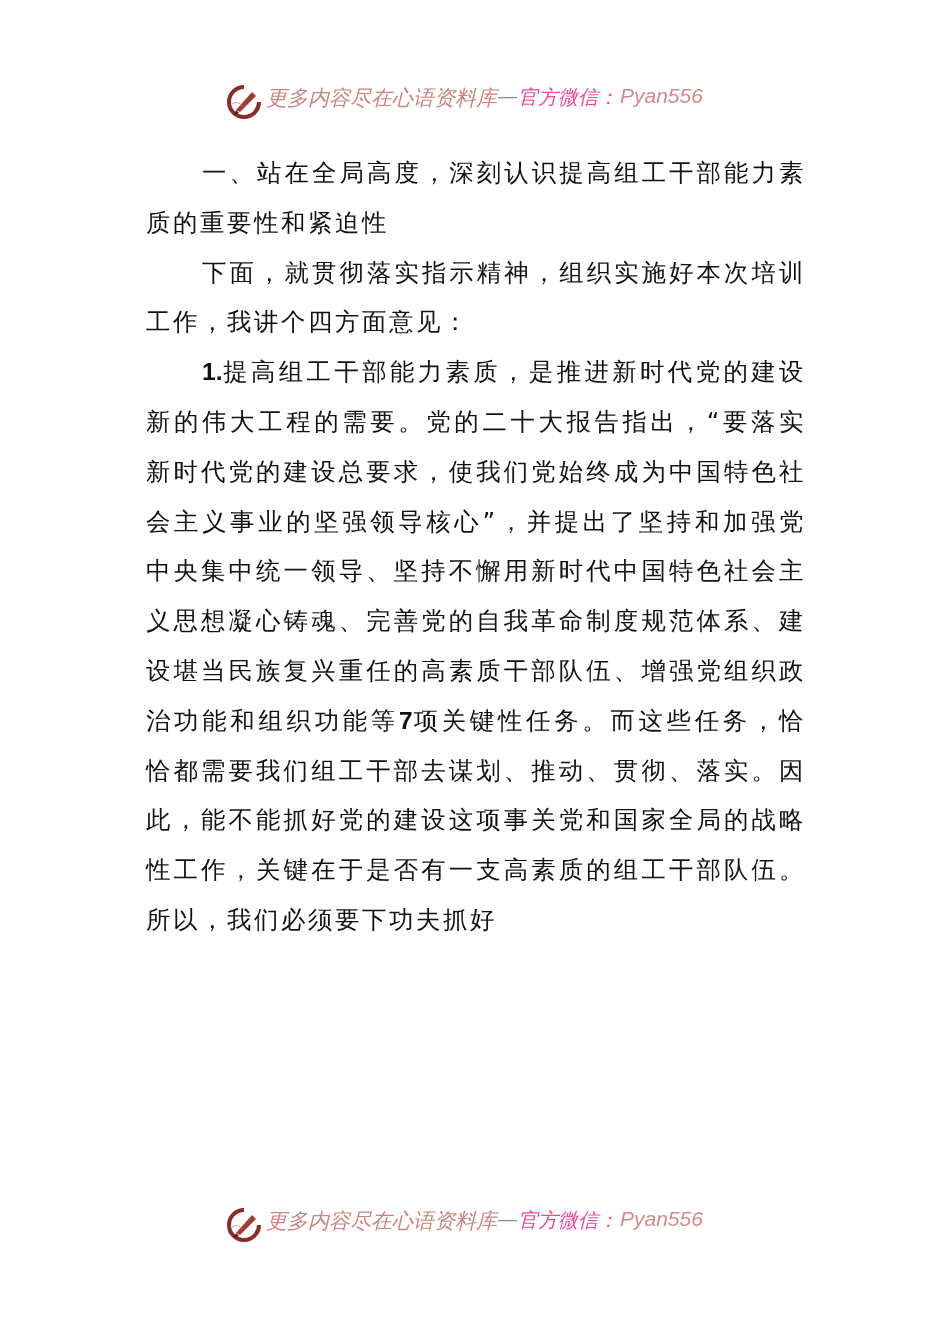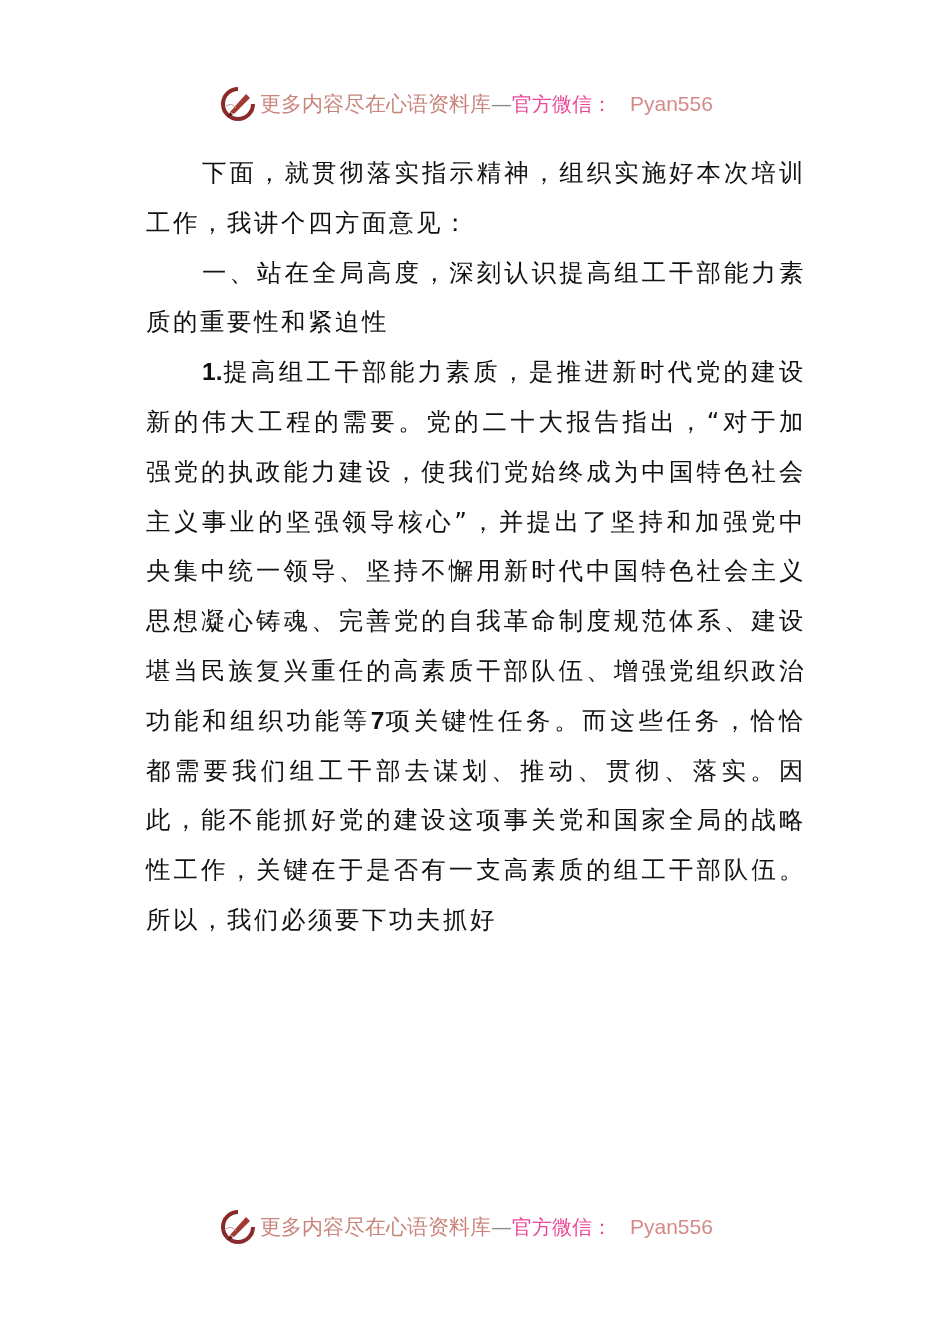--- a/index.html
+++ b/index.html
@@ -1,27 +1,27 @@
 <!DOCTYPE html>
 <html><head>
   <meta charset="utf-8">
   <style>
     html, body { margin: 0; padding: 0; background: #ffffff; }
     body { width: 950px; height: 1344px; position: relative; overflow: hidden; font-family: "DejaVu Serif", serif; }
     .banner {
-      position: absolute; left: 220px; width: 500px; height: 40px;
-      display: flex; align-items: center;
+      position: absolute; left: 226px; width: 500px; height: 40px;
+      display: flex; align-items: flex-start; font-style: italic;
     }
     .banner.top { top: 84px; }
     .banner.bottom { top: 1207px; }
     .logo { width: 36px; height: 36px; margin-right: 4px; flex: 0 0 36px; }
     .banner-main { color: #c9857c; font-size: 21px; font-family: "DejaVu Serif", serif; letter-spacing: 0px; white-space: nowrap; }
     .banner-dash { color: #8c8c8c; font-size: 21px; white-space: nowrap; }
     .banner-wx { color: #ec4899; font-size: 20px; font-family: "DejaVu Serif", serif; white-space: nowrap; }
-    .banner-id { color: #d48a88; font-size: 21px; font-family: "Liberation Sans", sans-serif; white-space: nowrap; margin-left: 18px; }
+    .banner-id { color: #d48a88; font-size: 21px; font-family: "Liberation Sans", sans-serif; white-space: nowrap; margin-left: 2px; }
 
     .page-body {
       position: absolute; left: 146px; top: 148px; width: 660px;
       color: #111111; font-size: 24.4px; line-height: 49.8px;
       font-family: "DejaVu Sans", sans-serif;
       text-align: justify; text-justify: inter-character;
       letter-spacing: 2.6px;
     }
     .page-body p { margin: 0; text-indent: 2.3em; }
     .num { font-family: "Liberation Sans", sans-serif; font-weight: bold; letter-spacing: 0; }
@@ -36,23 +36,23 @@
     <path d="M10 26 L8 31 L13 29 Z" fill="#5a1a1a"></path>
     <path d="M6 20 Q12 16 16 22" fill="none" stroke="#c8a0a0" stroke-width="1"></path>
   </svg>
   <span class="banner-main">更多内容尽在心语资料库</span>
   <span class="banner-dash">—</span>
   <span class="banner-wx">官方微信：</span>
   <span class="banner-id">Pyan556</span>
 </div>
 
 <div class="page-body">
+  <p>一、站在全局高度，深刻认识提高组工干部能力素质的重要性和紧迫性</p>
   <p>下面，就贯彻落实指示精神，组织实施好本次培训工作，我讲个四方面意见：</p>
-  <p>一、站在全局高度，深刻认识提高组工干部能力素质的重要性和紧迫性</p>
-  <p><span class="num">1.</span><span>提高组工干部能力素质，是推进新时代党的建设新的伟大工程的需要。党的二十大报告指出，“对于加强党的执政能力建设，使我们党始终成为中国特色社会主义事业的坚强领导核心”，并提出了坚持和加强党中央集中统一领导、坚持不懈用新时代中国特色社会主义思想凝心铸魂、完善党的自我革命制度规范体系、建设堪当民族复兴重任的高素质干部队伍、增强党组织政治功能和组织功能等</span><span class="num">7</span><span>项关键性任务。而这些任务，恰恰都需要我们组工干部去谋划、推动、贯彻、落实。因此，能不能抓好党的建设这项事关党和国家全局的战略性工作，关键在于是否有一支高素质的组工干部队伍。所以，我们必须要下功夫抓好</span></p>
+  <p><span class="num">1.</span><span>提高组工干部能力素质，是推进新时代党的建设新的伟大工程的需要。党的二十大报告指出，“要落实新时代党的建设总要求，使我们党始终成为中国特色社会主义事业的坚强领导核心”，并提出了坚持和加强党中央集中统一领导、坚持不懈用新时代中国特色社会主义思想凝心铸魂、完善党的自我革命制度规范体系、建设堪当民族复兴重任的高素质干部队伍、增强党组织政治功能和组织功能等</span><span class="num">7</span><span>项关键性任务。而这些任务，恰恰都需要我们组工干部去谋划、推动、贯彻、落实。因此，能不能抓好党的建设这项事关党和国家全局的战略性工作，关键在于是否有一支高素质的组工干部队伍。所以，我们必须要下功夫抓好</span></p>
 </div>
 
 <div class="banner bottom">
   <svg class="logo" viewBox="0 0 36 36">
     <path d="M18 3 A15 15 0 1 0 33 18" fill="none" stroke="#8b2a2a" stroke-width="4"></path>
     <path d="M10 26 L26 8 L30 12 L14 28 Z" fill="#a23a34"></path>
     <path d="M10 26 L8 31 L13 29 Z" fill="#5a1a1a"></path>
     <path d="M6 20 Q12 16 16 22" fill="none" stroke="#c8a0a0" stroke-width="1"></path>
   </svg>
   <span class="banner-main">更多内容尽在心语资料库</span>

